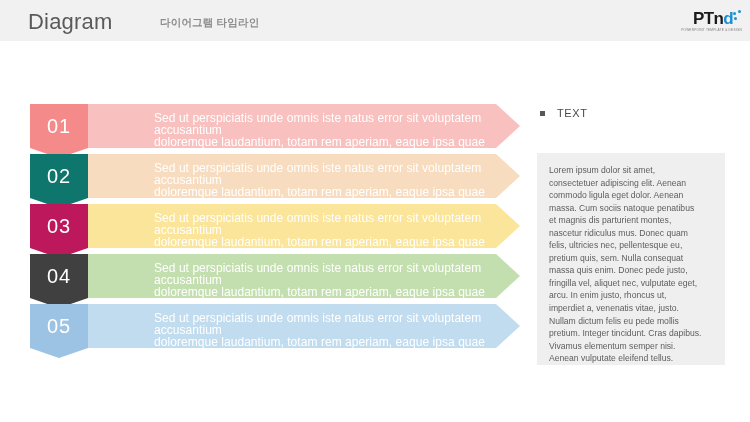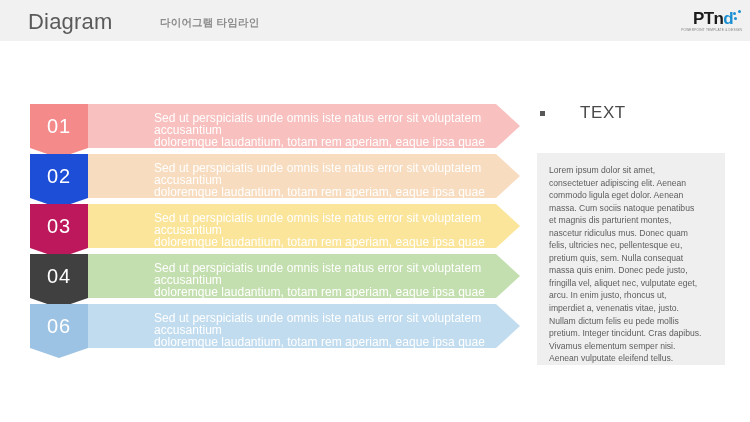--- a/index.html
+++ b/index.html
@@ -151,24 +151,23 @@
     margin-bottom: 9px;
   }
   #side-bullet {
     width: 5px;
     height: 5px;
     background: #585858;
     display: block;
     margin-left: 3px;
   }
   #side-heading-label {
-    font-size: 17px;
+    font-size: 11px;
     color: #4a4a4a;
     letter-spacing: 0.6px;
-    margin-left: 23px;
   }
   #side-body {
     background: #efefef;
     width: 188px;
     height: 212px;
     box-sizing: border-box;
     padding: 11px 23px 0 12px;
     font-size: 8.6px;
     line-height: 12.55px;
     color: #5d5d5d;
@@ -196,21 +195,21 @@
     <div class="row-arrow" style="background:#f8c0bf;"></div>
     <div class="row-num" style="background:#f58a8a;"><span>01</span></div>
     <div class="row-text">
       <span>Sed ut perspiciatis unde omnis iste natus error sit voluptatem accusantium</span>
       <span>doloremque laudantium, totam rem aperiam, eaque ipsa quae ab illo inventore</span>
     </div>
   </div>
 
   <div class="row" style="top:50px;">
     <div class="row-arrow" style="background:#f8dcc0;"></div>
-    <div class="row-num" style="background:#1d4ed8;"><span>02</span></div>
+    <div class="row-num" style="background:#0f766e;"><span>02</span></div>
     <div class="row-text">
       <span>Sed ut perspiciatis unde omnis iste natus error sit voluptatem accusantium</span>
       <span>doloremque laudantium, totam rem aperiam, eaque ipsa quae ab illo inventore</span>
     </div>
   </div>
 
   <div class="row" style="top:100px;">
     <div class="row-arrow" style="background:#fbe59a;"></div>
     <div class="row-num" style="background:#be185d;"><span>03</span></div>
     <div class="row-text">
@@ -223,21 +222,21 @@
     <div class="row-arrow" style="background:#c4dfaf;"></div>
     <div class="row-num" style="background:#404040;"><span>04</span></div>
     <div class="row-text">
       <span>Sed ut perspiciatis unde omnis iste natus error sit voluptatem accusantium</span>
       <span>doloremque laudantium, totam rem aperiam, eaque ipsa quae ab illo inventore</span>
     </div>
   </div>
 
   <div class="row" style="top:200px;">
     <div class="row-arrow" style="background:#c2dcef;"></div>
-    <div class="row-num" style="background:#9cc3e3;"><span>06</span></div>
+    <div class="row-num" style="background:#9cc3e3;"><span>05</span></div>
     <div class="row-text">
       <span>Sed ut perspiciatis unde omnis iste natus error sit voluptatem accusantium</span>
       <span>doloremque laudantium, totam rem aperiam, eaque ipsa quae ab illo inventore</span>
     </div>
   </div>
 
 </div>
 
 <div id="side-panel">
   <div id="side-heading">

